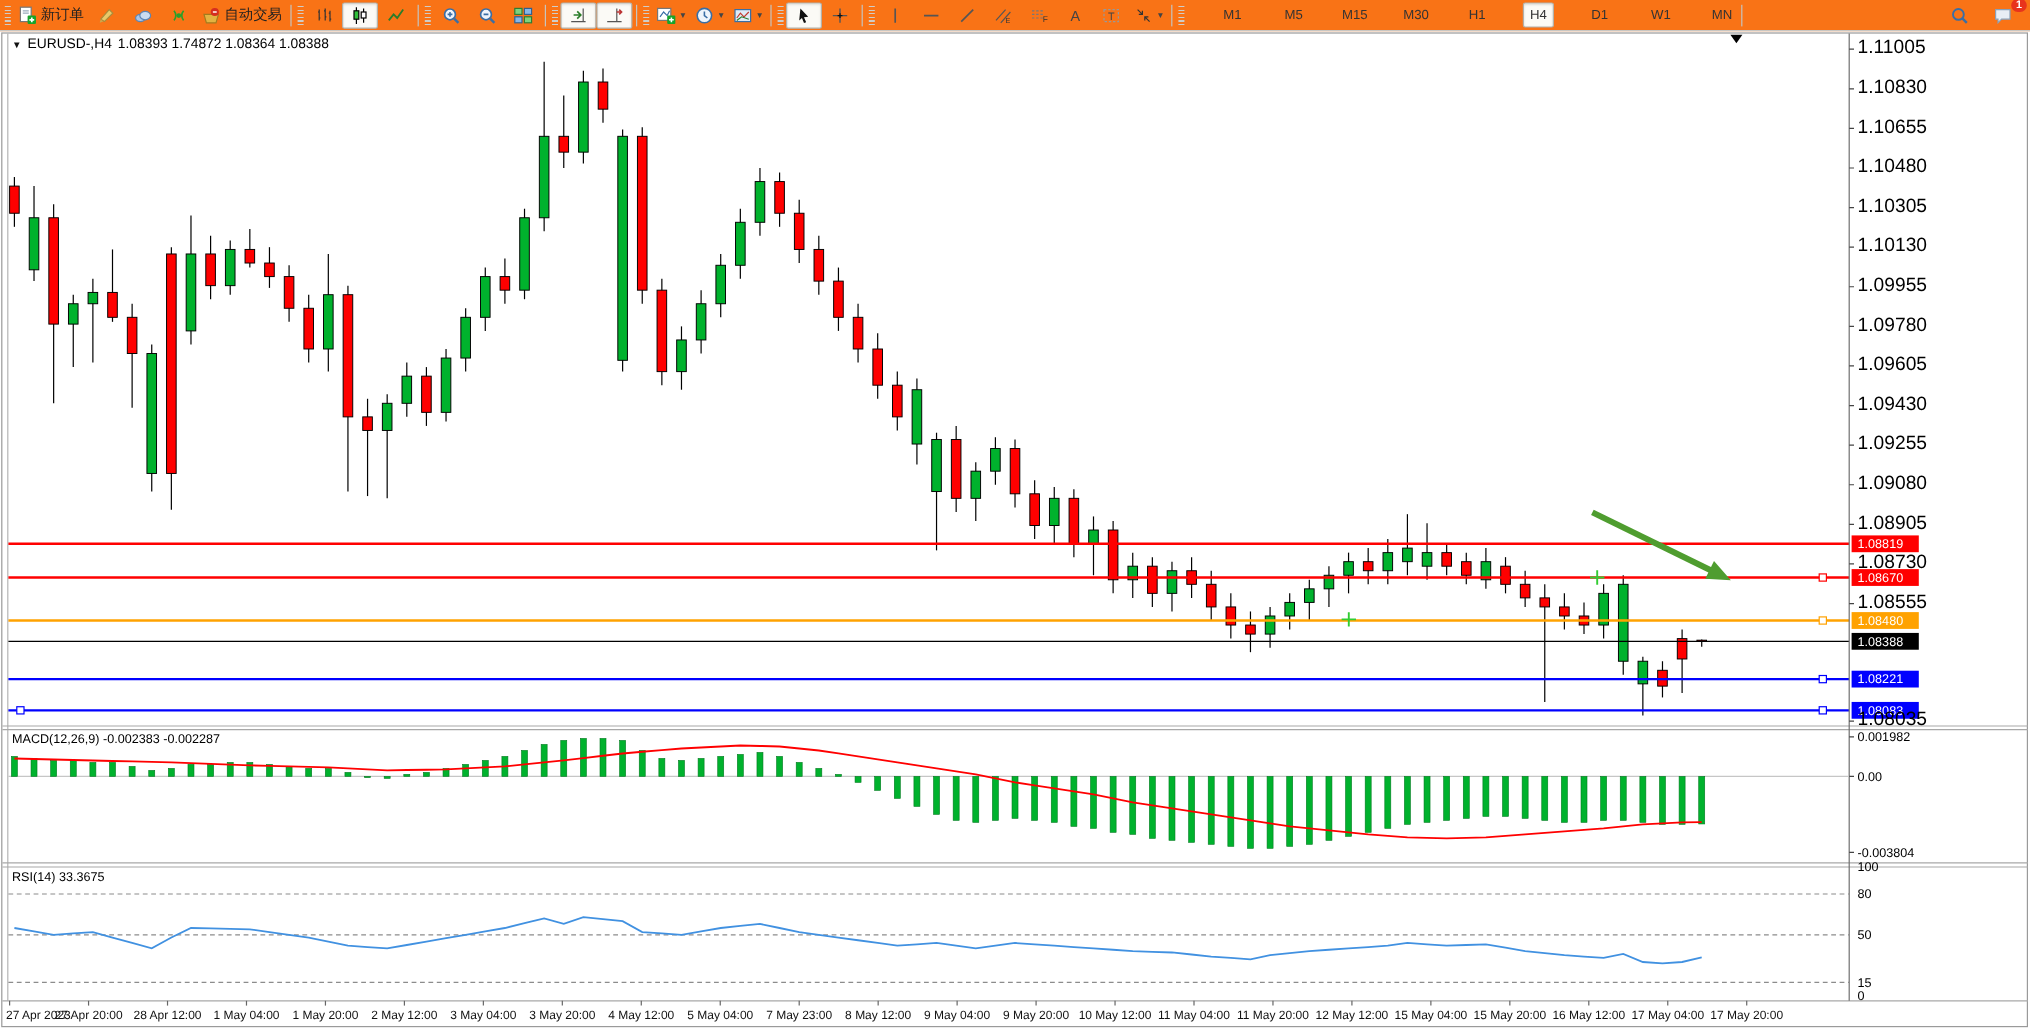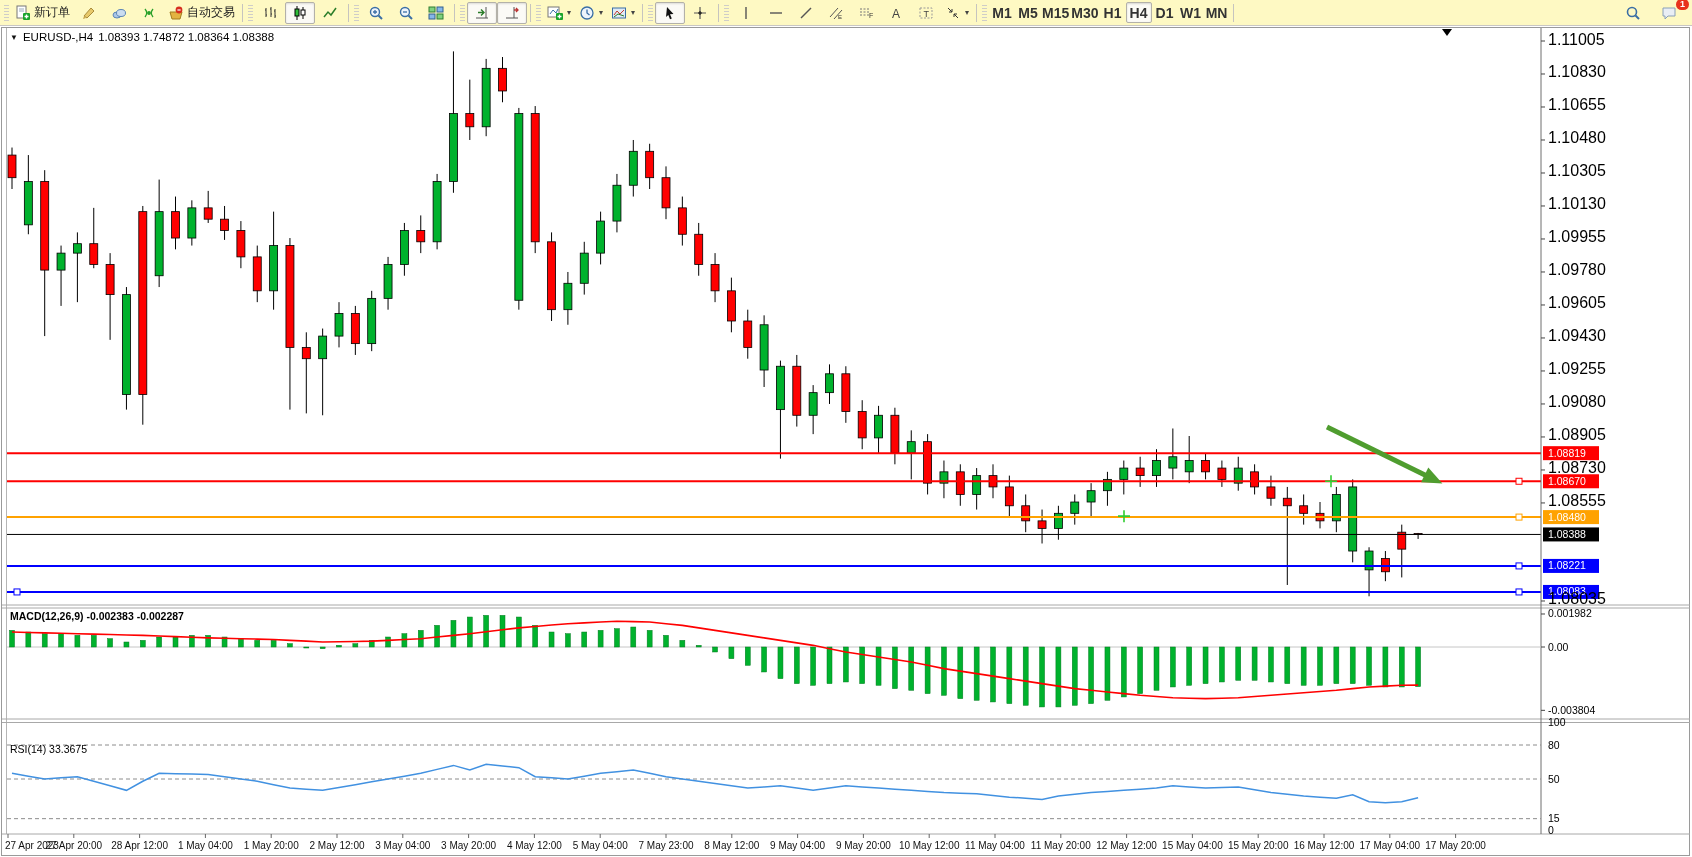--- a/index.html
+++ b/index.html
@@ -1,39 +1,39 @@
 <!DOCTYPE html>
 <html><head>
 <meta charset="utf-8">
 <style>
   html,body{margin:0;padding:0;width:1692px;height:857px;overflow:hidden;background:#fff;
     font-family:"Liberation Sans",sans-serif;-webkit-font-smoothing:antialiased;}
   #chart-svg{position:absolute;left:0;top:0;z-index:0;}
   
-  #toolbar{position:absolute;left:0;top:0;width:100%;height:26px;background:#fef9c3;
+  #toolbar{position:absolute;left:0;top:0;width:100%;height:26px;background:#f97316;
     border-bottom:1px solid #c9c7c3;display:flex;align-items:center;z-index:5;padding-left:2px;box-sizing:border-box;}
   .tb-handle{width:5px;height:16px;margin:0 2px;background:repeating-linear-gradient(180deg,#cfcdc8 0 1px,transparent 1px 3px);}
   .tb-btn{height:20px;min-width:22px;display:inline-flex;align-items:center;justify-content:center;
     gap:3px;padding:0 3px;border:1px solid transparent;border-radius:2px;font-size:12px;color:#222;cursor:default;}
   .tb-btn.active{background:#fbfaf6;border-color:#b3b1a9;box-shadow:inset 0 1px 2px rgba(0,0,0,.12);}
   .tb-btn .lbl{white-space:nowrap;}
   .tb-caret{font-size:8px;color:#444;margin-left:1px;}
   .tb-sep{width:1px;height:18px;background:#c6c4bf;margin:0 3px;}
-  .tf-btn{font-size:14px;font-weight:bold;color:#333;height:19px;min-width:24px;display:inline-flex;
-    align-items:center;justify-content:center;border:1px solid transparent;border-radius:2px;}
+  .tf-btn{font-size:11px;font-weight:normal;color:#333;height:19px;min-width:24px;display:inline-flex;
+    align-items:center;justify-content:center;border:1px solid transparent;border-radius:2px;margin-left:25px;}
   .tf-btn.active{background:#fcfbf6;border-color:#b3b1a9;box-shadow:inset 0 1px 2px rgba(0,0,0,.15);}
   #toolbar-right{margin-left:auto;display:flex;align-items:center;margin-right:8px;gap:6px;}
   .badge{position:absolute;top:-4px;right:-6px;background:#e8331c;color:#fff;border-radius:8px;
     font-size:9px;line-height:11px;min-width:11px;text-align:center;padding:0 1px;font-weight:bold;}
   
   .overlay{position:absolute;z-index:3;color:#000;pointer-events:none;}
   #chart-title{left:10px;top:31px;font-size:11.5px;display:flex;align-items:center;gap:5px;}
   #chart-title .tri{font-size:8px;color:#111;}
-  #macd-label{left:10px;top:610px;font-size:10.5px;font-weight:bold;}
-  #rsi-label{left:10px;top:725px;font-size:10.5px;margin-top:18px;}
+  #macd-label{left:10px;top:610px;font-size:10.5px;}
+  #rsi-label{left:10px;top:725px;font-size:10.5px;}
 </style>
 </head>
 <body>
 
 <svg id="chart-svg" width="1692" height="857">
     <rect x="0" y="26" width="1692" height="831" fill="#ffffff"></rect>
     <rect x="1.5" y="27.5" width="1688" height="828" fill="none" stroke="#9a9a9a"></rect>
     <line x1="6.5" y1="28" x2="6.5" y2="834" stroke="#b5b5b5"></line>
     <g>
       <line x1="12" y1="147.53141262538526" x2="12" y2="189.01267063880974" stroke="#000000" stroke-width="1"></line>

